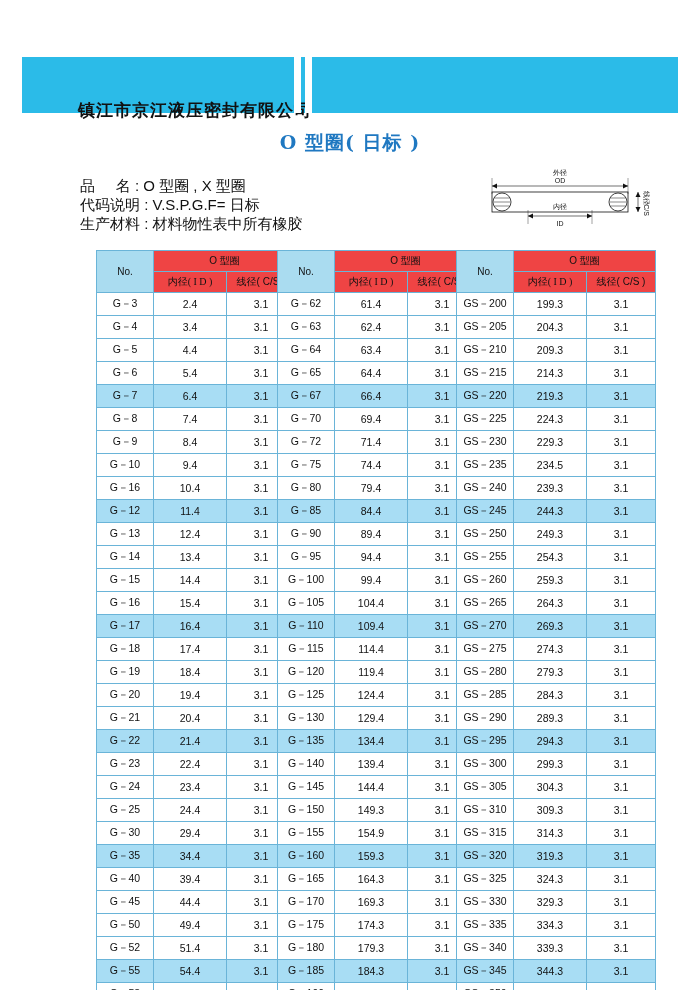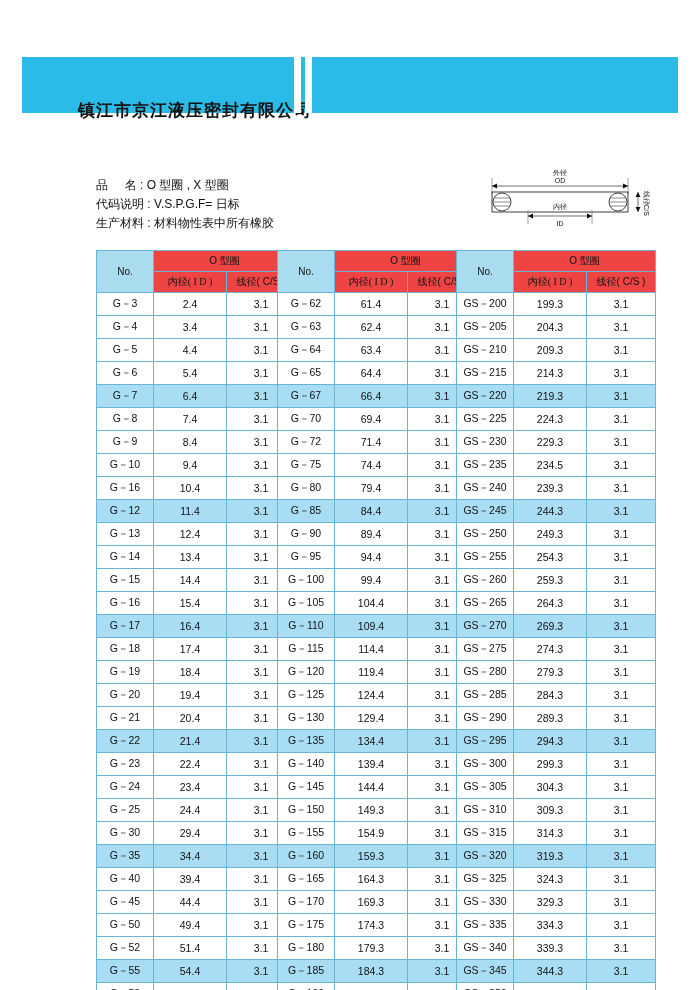--- a/index.html
+++ b/index.html
@@ -85,22 +85,22 @@
     font-family: "DejaVu Serif", serif;
     font-size: 19px;
     font-weight: bold;
     color: #1f78c1;
     letter-spacing: 1px;
   }
 
   
   .specs {
     position: absolute;
-    left: 96px; top: 176px;
-    font-size: 12px;
+    left: 80px; top: 176px;
+    font-size: 15px;
     color: #111111;
     line-height: 19px;
     white-space: nowrap;
   }
   .specs div { white-space: pre; }
 
   
   .diagram {
     position: absolute;
     left: 470px; top: 164px;
@@ -201,20 +201,21 @@
   <div class="banner">
     <div class="banner-inner">
       <div class="company-name">镇江市京江液压密封有限公司</div>
       <div class="banner-bars">
         <span class="b1"></span>
           <span class="b2"></span>
       </div>
     </div>
   </div>
 
+  <div class="section-title">O 型圈( 日标 )</div>
 
   <div class="specs">
     <div>品     名 : O 型圈 , X 型圈</div>
     <div>代码说明 : V.S.P.G.F= 日标</div>
     <div>生产材料 : 材料物性表中所有橡胶</div>
   </div>
 
   <div class="diagram">
     <svg width="180" height="72" viewBox="0 0 180 72">
 

